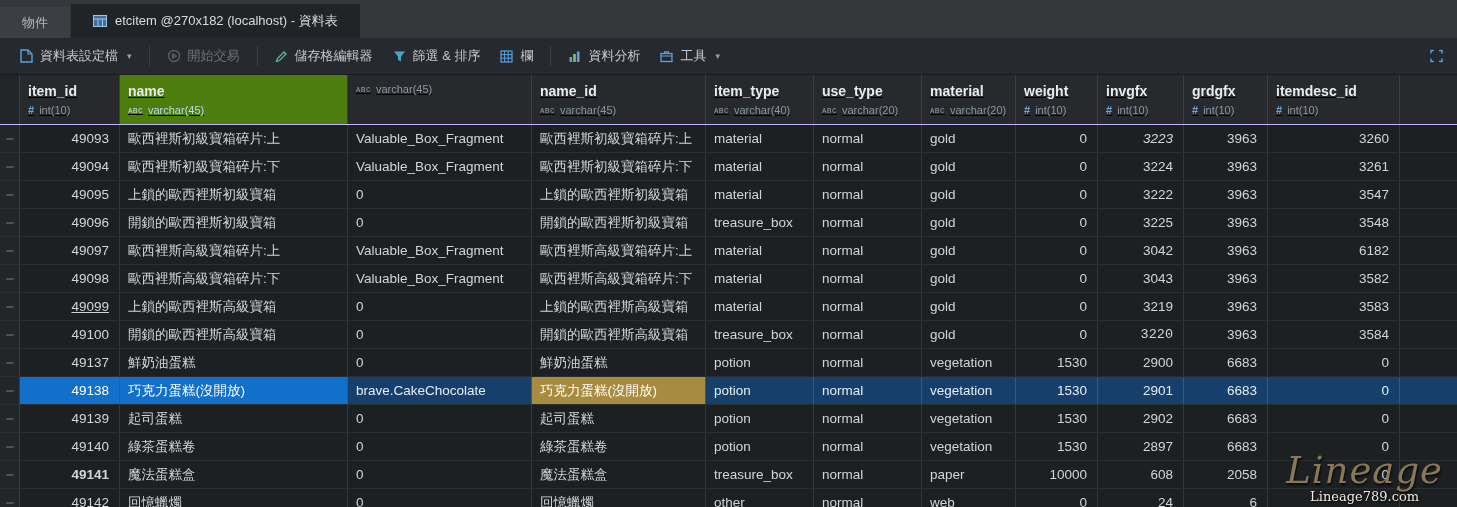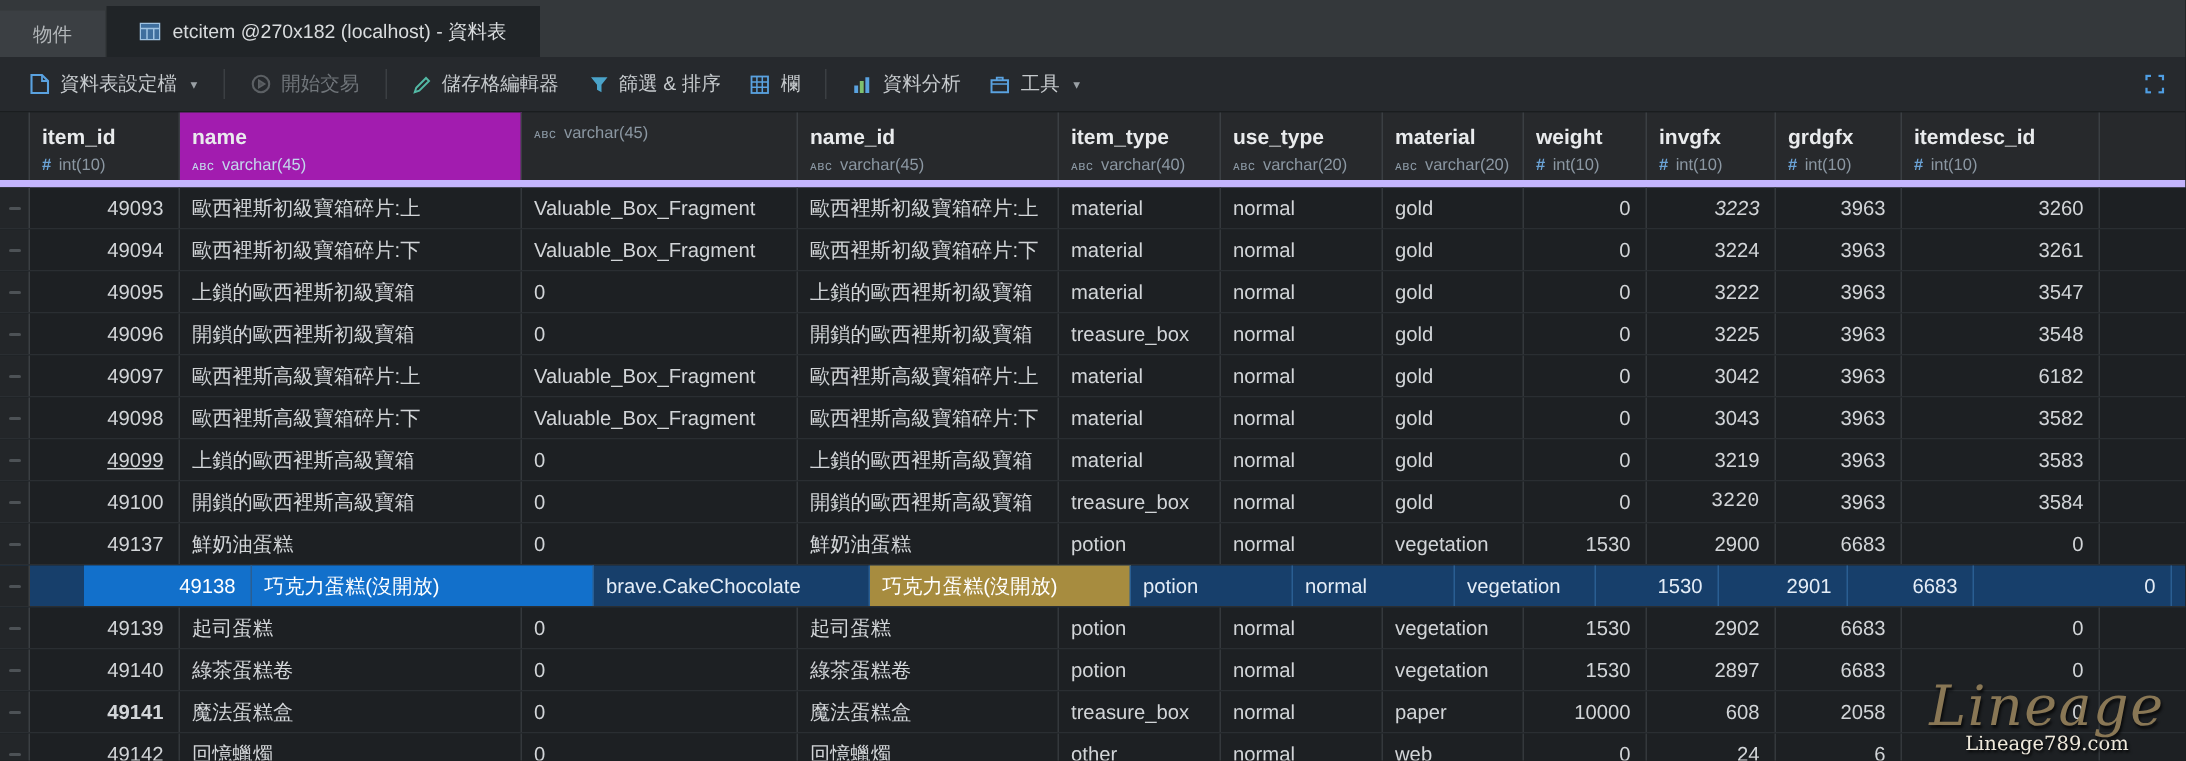--- a/index.html
+++ b/index.html
@@ -18,25 +18,25 @@
   .toolbar{height:36px;background:#26292d;display:flex;align-items:center;padding:0 10px;position:relative;border-bottom:1px solid #1a1d1f;}
   .tb-item{display:flex;align-items:center;gap:7px;padding:5px 10px;border-radius:3px;color:#c6cacd;font-size:13px;cursor:default;white-space:nowrap;}
   .tb-item.disabled{color:#70757a;}
   .tb-item.disabled svg *{stroke:#5c6064 !important;fill-opacity:.55;}
   .tb-label{line-height:14px;}
   .caret{font-size:9px;color:#9aa0a5;margin-left:2px;}
   .tb-sep{width:1px;height:20px;background:#3b3f43;margin:0 7px;flex:none;}
   .expand{position:absolute;right:14px;top:50%;transform:translateY(-50%);display:flex;}
   
   .grid{position:relative;}
-  .thead{display:flex;background:#27292c;height:50px;box-sizing:border-box;border-bottom:5px solid #c4b5fd;}
+  .thead{display:flex;background:#27292c;height:50px;box-sizing:border-box;border-bottom:1px solid #c4b5fd;text-decoration:underline;}
   .hcell{flex:none;box-sizing:border-box;padding:6px 8px 0;border-right:1px solid #3b3f43;overflow:hidden;}
   .hcell .col-name{font-size:14px;font-weight:bold;color:#e9ebed;line-height:21px;white-space:nowrap;overflow:hidden;}
   .col-type{font-size:11px;color:#8b97a2;line-height:16px;display:flex;align-items:center;gap:5px;white-space:nowrap;overflow:hidden;}
-  .hcell.selected{background:#a21caf;}
+  .hcell.selected{background:#4d7c0f;}
   .hcell.selected .col-type{color:#c3d8ec;}
   .hcell.selected .type-abc,.hcell.selected .type-int{color:#c3d8ec;}
   .type-int{color:#6ba3d6;font-weight:bold;font-size:11px;}
   .type-abc{color:#8b98a4;font-size:9px;letter-spacing:.4px;}
   .hcell.partial{flex:1;border-right:none;}
   .gutter{width:20px;flex:none;background:#232629;border-right:1px solid #3b3f43;display:flex;align-items:center;justify-content:center;box-sizing:border-box;}
   .gdash{width:8px;height:2px;background:#4d5256;border-radius:1px;}
   .trow{display:flex;height:28px;background:#1d2023;color:#d2d5d8;font-size:13.5px;border-bottom:1px solid #2a2e32;box-sizing:border-box;}
   .tcell{flex:none;box-sizing:border-box;height:27px;line-height:27px;padding:0 8px;border-right:1px solid #34383c;overflow:hidden;white-space:nowrap;}
   .tcell.num{text-align:right;padding-right:10px;}
@@ -377,21 +377,21 @@
         <div class="tcell num" style="width: 82px;">1530</div>
         <div class="tcell num" style="width: 86px;">2900</div>
         <div class="tcell num" style="width: 84px;">6683</div>
         <div class="tcell num" style="width: 132px;">0</div>
         <div class="tcell partial"></div>
       </div>
       <div class="trow sel">
         <div class="gutter">
           <span class="gdash"></span>
         </div>
-        <div class="tcell num sel-primary" style="width: 112px; margin-left: 36px;">49138</div>
+        <div class="tcell num sel-primary" style="width: 100px;">49138</div>
         <div class="tcell txt sel-primary" style="width: 228px;">巧克力蛋糕(沒開放)</div>
         <div class="tcell txt" style="width: 184px;">brave.CakeChocolate</div>
         <div class="tcell txt sel-gold" style="width: 174px;">巧克力蛋糕(沒開放)</div>
         <div class="tcell txt" style="width: 108px;">potion</div>
         <div class="tcell txt" style="width: 108px;">normal</div>
         <div class="tcell txt" style="width: 94px;">vegetation</div>
         <div class="tcell num" style="width: 82px;">1530</div>
         <div class="tcell num" style="width: 86px;">2901</div>
         <div class="tcell num" style="width: 84px;">6683</div>
         <div class="tcell num" style="width: 132px;">0</div>

